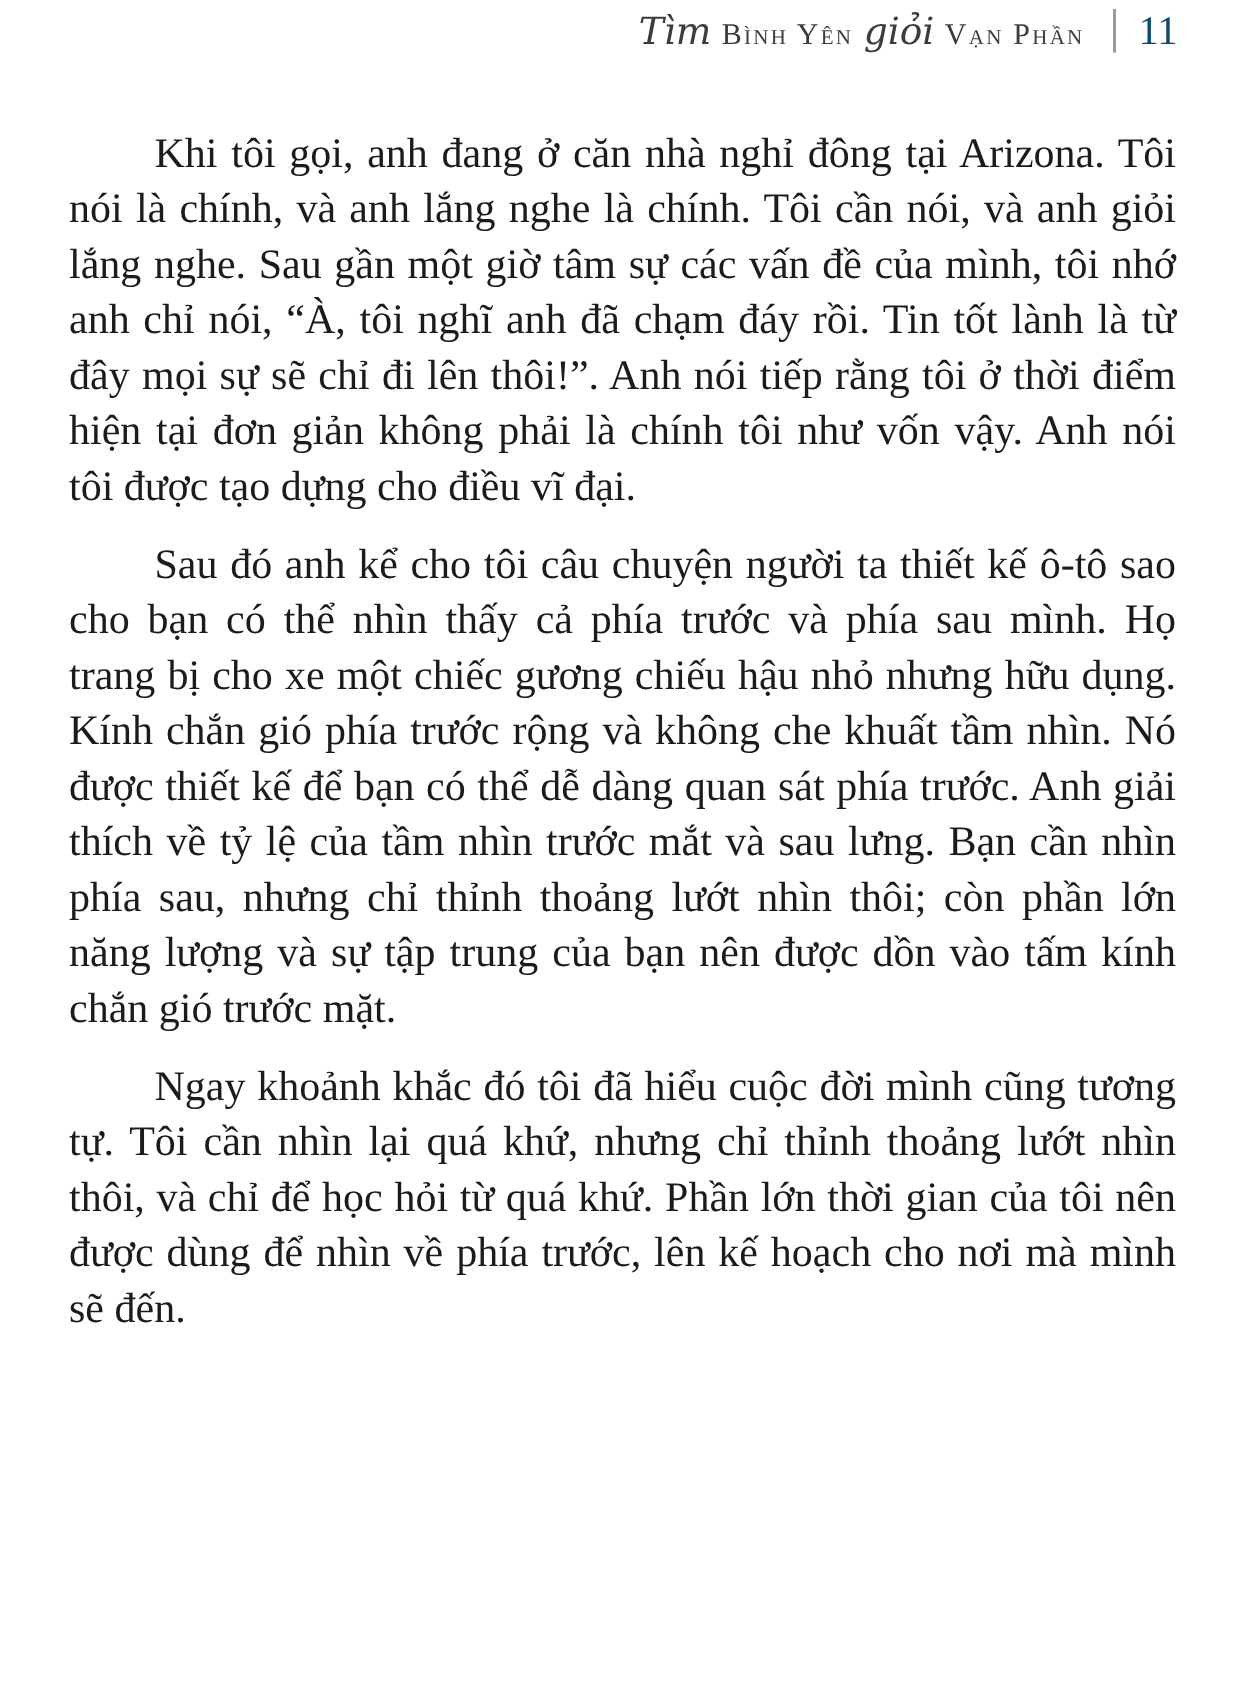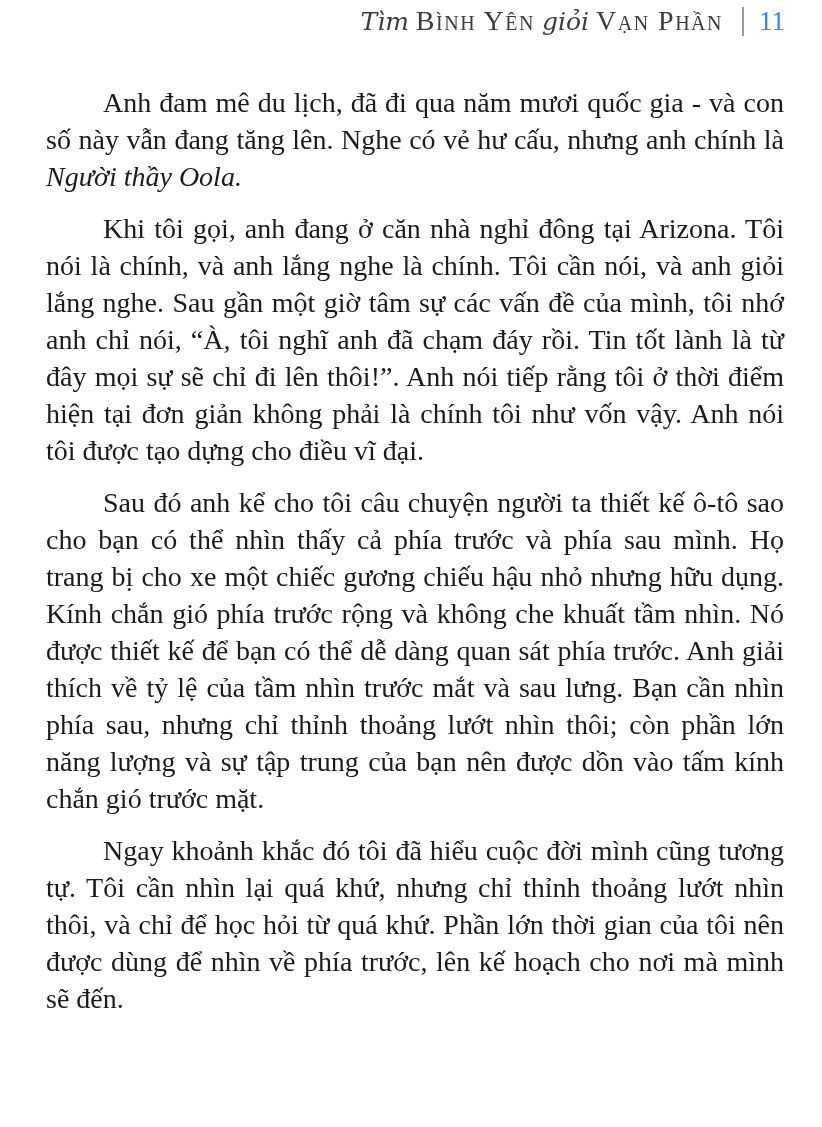--- a/index.html
+++ b/index.html
@@ -24,34 +24,34 @@
     color: #3c3c3c;
   }
   .rh-script {
     font-style: italic;
     font-size: 25px;
     font-family: "DejaVu Serif", serif;
     margin-top: 28px;
   }
   .rh-caps {
     font-variant: small-caps;
-    font-size: 28px;
+    font-size: 20px;
     letter-spacing: 1.5px;
     margin: 0 3px;
   }
   .rh-sep {
     display: inline-block;
     width: 2px; height: 29px;
     background: #9a9a9a;
     vertical-align: -6px;
     margin: 0 11px 0 12px;
   }
   .rh-page {
     font-size: 27px;
-    color: #3b82f6;
+    color: #0c4a6e;
     text-align: right;
   }
   .content {
     position: absolute;
     top: 84px; left: 46px;
     width: 738px;
     font-size: 28px;
     line-height: 37px;
     text-align: justify;
     color: #1b1b1b;
@@ -70,19 +70,18 @@
   <div class="running-header">
     <span class="rh-script">Tìm</span>
     <span class="rh-caps">Bình Yên</span>
     <span class="rh-script">giỏi</span>
     <span class="rh-caps">Vạn Phần</span>
     <span class="rh-sep"></span>
     <span class="rh-page">11</span>
   </div>
 
   <div class="content">
-    <p><span>Anh đam mê du lịch, đã đi qua năm mươi quốc gia - và con số này vẫn đang tăng lên. Nghe có vẻ hư cấu, nhưng anh chính là </span><em>Người thầy Oola.</em></p>
     <p>Khi tôi gọi, anh đang ở căn nhà nghỉ đông tại Arizona. Tôi nói là chính, và anh lắng nghe là chính. Tôi cần nói, và anh giỏi lắng nghe. Sau gần một giờ tâm sự các vấn đề của mình, tôi nhớ anh chỉ nói, “À, tôi nghĩ anh đã chạm đáy rồi. Tin tốt lành là từ đây mọi sự sẽ chỉ đi lên thôi!”. Anh nói tiếp rằng tôi ở thời điểm hiện tại đơn giản không phải là chính tôi như vốn vậy. Anh nói tôi được tạo dựng cho điều vĩ đại.</p>
     <p>Sau đó anh kể cho tôi câu chuyện người ta thiết kế ô-tô sao cho bạn có thể nhìn thấy cả phía trước và phía sau mình. Họ trang bị cho xe một chiếc gương chiếu hậu nhỏ nhưng hữu dụng. Kính chắn gió phía trước rộng và không che khuất tầm nhìn. Nó được thiết kế để bạn có thể dễ dàng quan sát phía trước. Anh giải thích về tỷ lệ của tầm nhìn trước mắt và sau lưng. Bạn cần nhìn phía sau, nhưng chỉ thỉnh thoảng lướt nhìn thôi; còn phần lớn năng lượng và sự tập trung của bạn nên được dồn vào tấm kính chắn gió trước mặt.</p>
     <p>Ngay khoảnh khắc đó tôi đã hiểu cuộc đời mình cũng tương tự. Tôi cần nhìn lại quá khứ, nhưng chỉ thỉnh thoảng lướt nhìn thôi, và chỉ để học hỏi từ quá khứ. Phần lớn thời gian của tôi nên được dùng để nhìn về phía trước, lên kế hoạch cho nơi mà mình sẽ đến.</p>
   </div>
 
 </div>
 
 </body></html>

